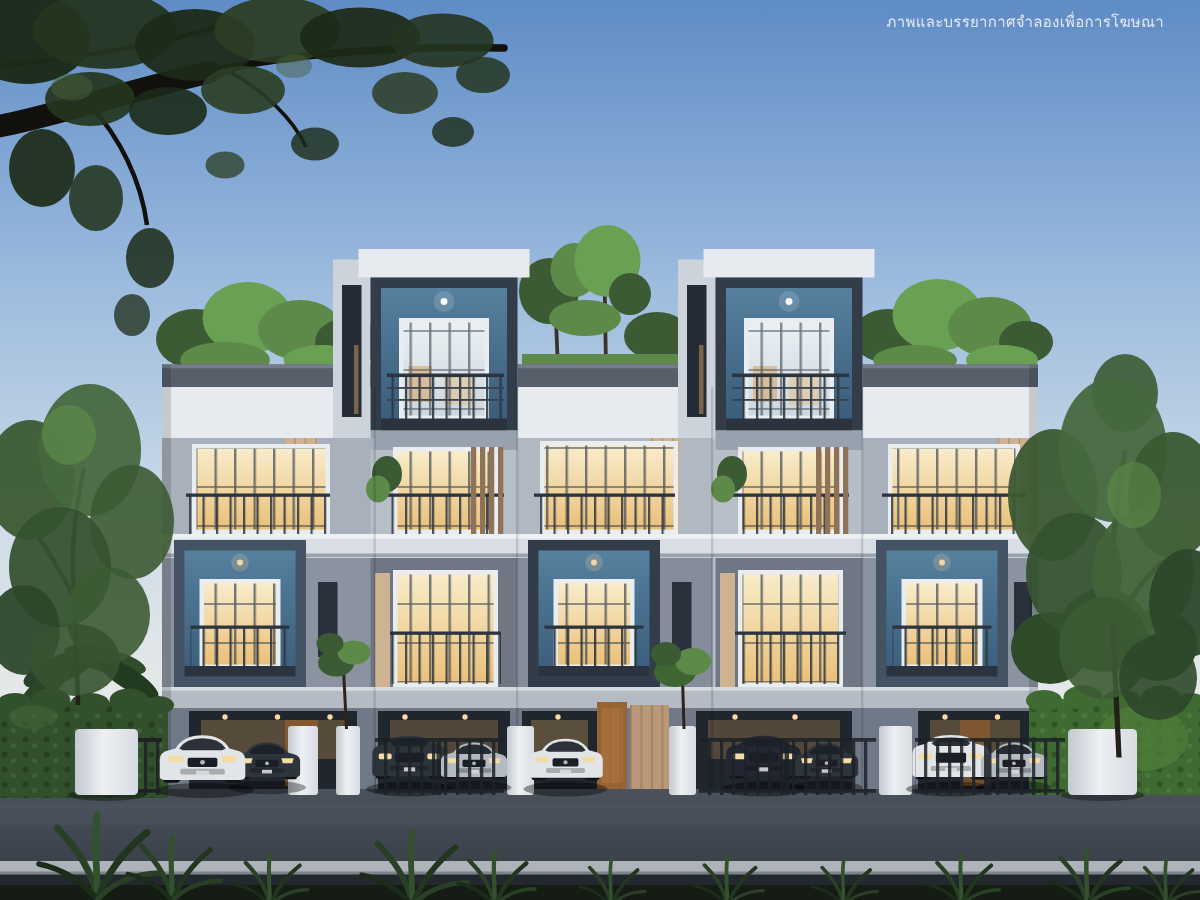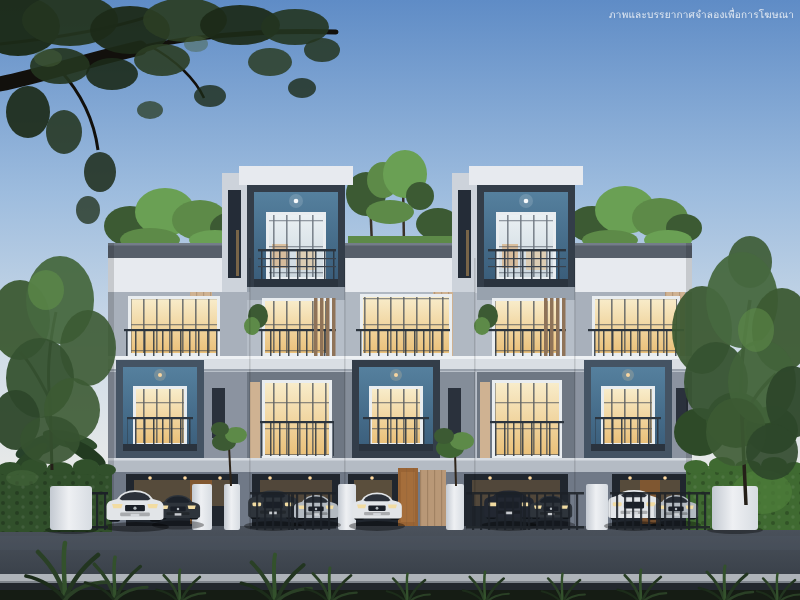--- a/index.html
+++ b/index.html
@@ -5,21 +5,21 @@
   html,body{margin:0;padding:0;background:#222;}
   #stage{
     position:relative;width:800px;height:600px;overflow:hidden;
     font-family:"Liberation Sans", sans-serif;
     background:linear-gradient(180deg,
       var(--sky-top) 0%, var(--sky-mid) 32%,
       var(--sky-low) 58%, var(--sky-horizon) 78%, var(--sky-horizon) 100%);
   }
   #stage svg{position:absolute;left:0;top:0;display:block;}
   .watermark{
-    position:absolute;top:7px;right:6px;
+    position:absolute;top:7px;right:24px;
     font-size:10px;letter-spacing:.2px;
     color:rgba(255,255,255,.8);
     text-shadow:0 0 2px rgba(120,150,190,.5);
     user-select:none;
   }
   
   .fW{fill:var(--facade-white)} .fL{fill:var(--facade-light)}
   .fG{fill:var(--facade-gray)}  .fM{fill:var(--facade-mid)}
   .fD{fill:var(--facade-dark)}  .fP{fill:var(--parapet)}
   .fSlab{fill:var(--slab)}      .fBox{fill:var(--box-frame)}

